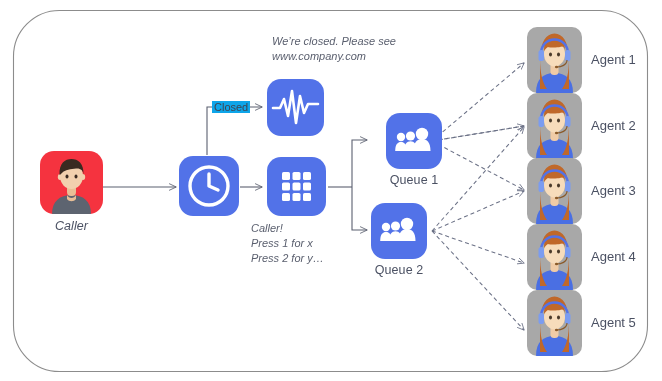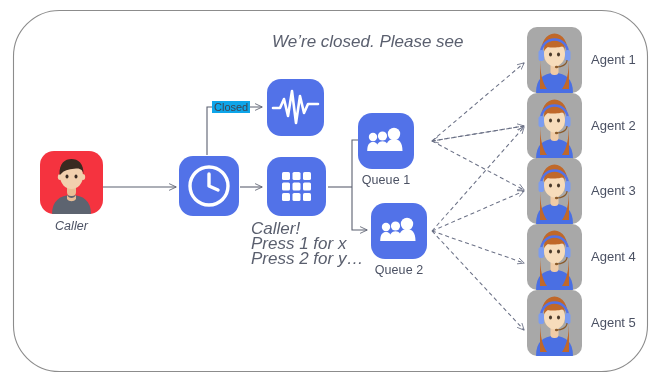--- a/index.html
+++ b/index.html
@@ -48,21 +48,21 @@
   .agent-label {
     position: absolute;
     white-space: nowrap;
     color: #4b5163;
     font-size: 13px;
   }
   .caption {
     position: absolute;
     font-style: italic;
     color: #5a5f6e;
-    font-size: 17px;
+    font-size: 11px;
     line-height: 15px;
     white-space: nowrap;
   }
   .edge-label {
     position: absolute;
     color: #3f4450;
     font-size: 11px;
     background: #0ea5e9;
     padding: 0 2px;
     white-space: nowrap;
@@ -154,20 +154,21 @@
 
   <div class="node" style="left:267px; top:79px;">
     <div class="tile tile-blue" style="width:57px; height:57px;">
       <svg class="icon-svg" width="57" height="57" viewBox="0 0 57 57" xmlns="http://www.w3.org/2000/svg">
         <path d="M6,29 L13,29 L17,20 L21,37 L25,12 L29,44 L33,17 L37,34 L41,25 L51,25" fill="none" stroke="#ffffff" stroke-width="2.6" stroke-linecap="round" stroke-linejoin="round"></path>
       </svg>
     </div>
   </div>
   <div class="caption" style="left:272px; top:34px;">
     <div>We’re closed. Please see</div>
+    <div>www.company.com</div>
   </div>
 
   <div class="node" style="left:267px; top:157px;">
     <div class="tile tile-blue" style="width:59px; height:59px;">
       <svg class="icon-svg" width="59" height="59" viewBox="0 0 59 59" xmlns="http://www.w3.org/2000/svg">
         <g fill="#ffffff">
           <rect x="15" y="15" width="8" height="8" rx="1.6"></rect>
           <rect x="25.5" y="15" width="8" height="8" rx="1.6"></rect>
           <rect x="36" y="15" width="8" height="8" rx="1.6"></rect>
           <rect x="15" y="25.5" width="8" height="8" rx="1.6"></rect>
@@ -179,21 +180,21 @@
         </g>
       </svg>
     </div>
   </div>
   <div class="caption" style="left:251px; top:221px;">
     <div>Caller!</div>
     <div>Press 1 for x</div>
     <div>Press 2 for y…</div>
   </div>
 
-  <div class="node" style="left:358px; top:113px;border-radius:20px;">
+  <div class="node" style="left:386px; top:113px;border-radius:20px;">
     <div class="tile tile-blue" style="width:56px; height:56px;">
       <svg class="icon-svg" width="56" height="56" viewBox="0 0 56 56" xmlns="http://www.w3.org/2000/svg">
         <g fill="#ffffff">
           <circle cx="15" cy="24" r="4.2"></circle>
           <path d="M9.2,38 C9.2,31.5 11.6,29 15,29 C18.4,29 20.8,31.5 20.8,38 Z"></path>
           <circle cx="24.5" cy="23" r="4.6"></circle>
           <path d="M18.2,38 C18.2,31 20.8,28.2 24.5,28.2 C28.2,28.2 30.8,31 30.8,38 Z"></path>
           <circle cx="36" cy="21" r="6.2"></circle>
           <path d="M27.5,38 C27.5,29.5 31,26 36,26 C41,26 44.5,29.5 44.5,38 Z"></path>
         </g>

